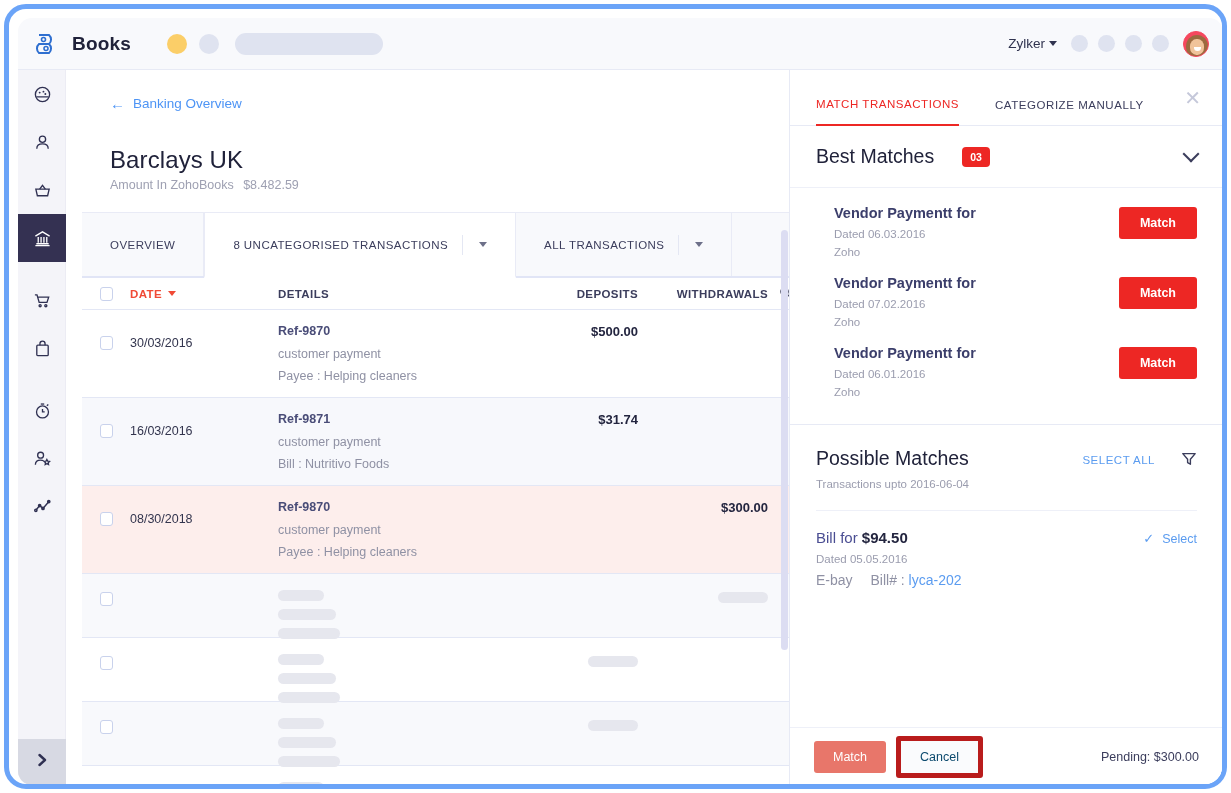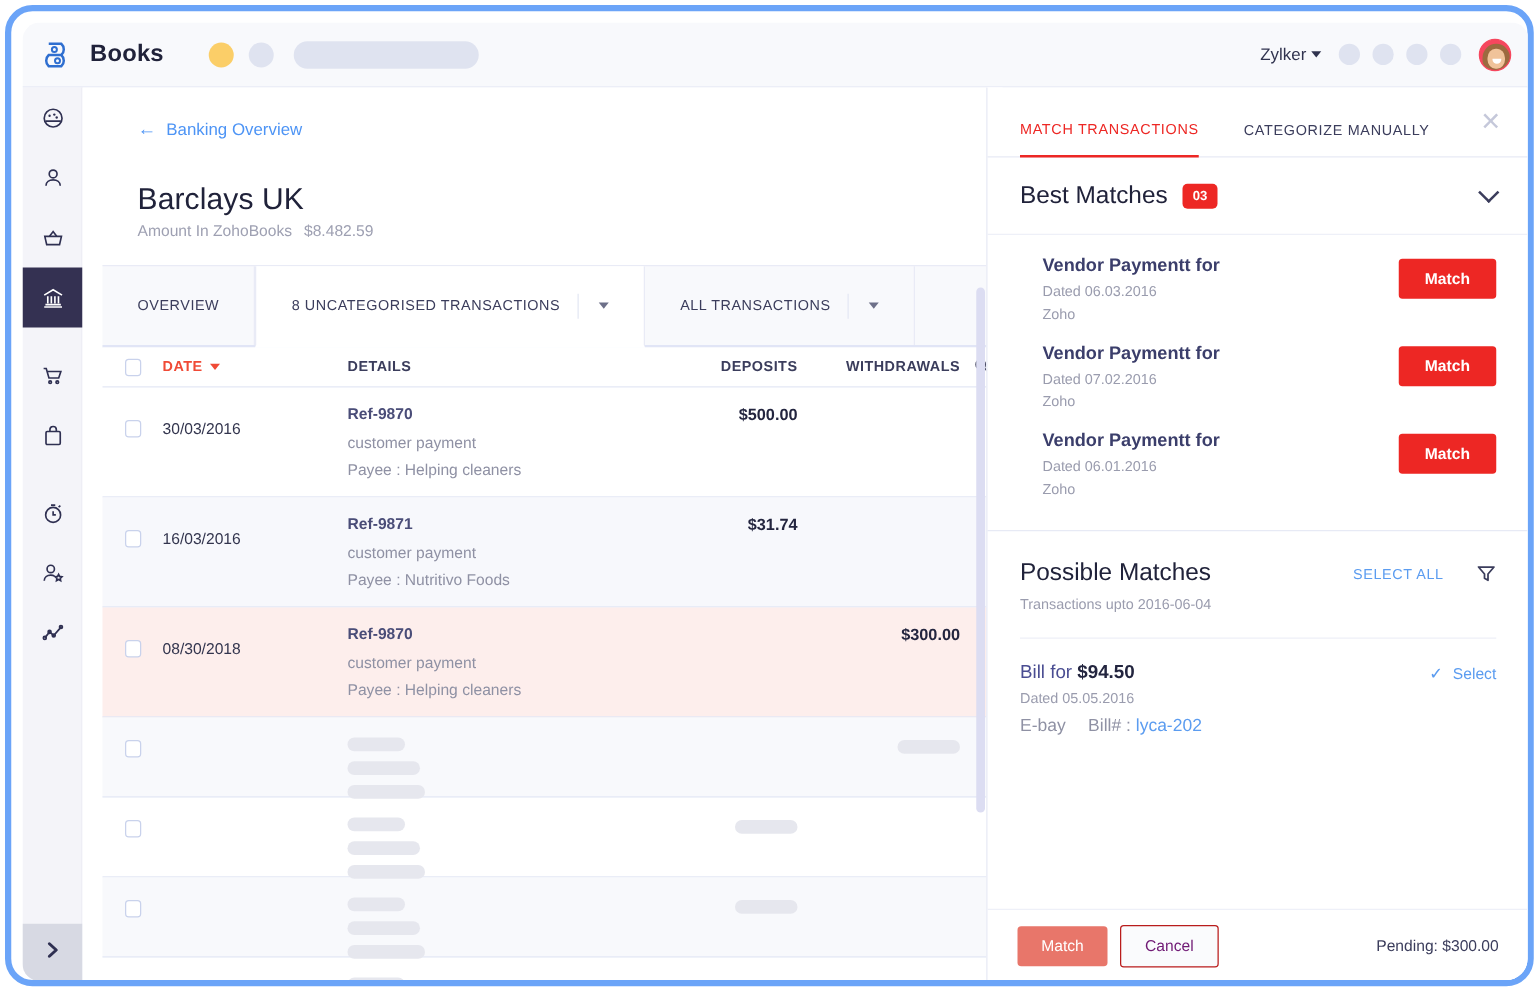--- a/index.html
+++ b/index.html
@@ -272,21 +272,21 @@
   }
 
   #best-head {
     height: 62px; display: flex; align-items: center;
     padding: 0 26px; border-bottom: 1px solid #eef0f8;
   }
   #best-head .t { font-size: 19.5px; color: #20223a; text-align: center; }
   .badge {
     background: #ed2724; color: #ffffff;
     font-size: 10.5px; font-weight: bold;
-    border-radius: 4px; padding: 4px 8px; margin-left: 12px;
+    border-radius: 4px; padding: 4px 8px; margin-left: 28px;
   }
   .chev-down {
     width: 12px; height: 12px;
     border-right: 2px solid #3b3d5c;
     border-bottom: 2px solid #3b3d5c;
     transform: rotate(45deg);
     margin-top: -6px;
   }
 
   .match-row {
@@ -329,22 +329,22 @@
     width: 433px; height: 58px;
     border-top: 1px solid #eef0f8;
     display: flex; align-items: center; padding: 0 24px;
   }
   #btn-match-footer {
     background: #e8766a; color: #ffffff;
     font-size: 12.5px; border: none; border-radius: 3px;
     padding: 9px 19px;
   }
   #btn-cancel {
-    background: #fafbfd; color: #701a75;
-    font-size: 12.5px; border: 1px solid #b91c1c; border-radius: 3px;
+    background: #fafbfd; color: #0c4a6e;
+    font-size: 12.5px; border: 5px solid #b91c1c; border-radius: 3px;
     padding: 9px 19px; margin-left: 10px;
   }
   #pending { margin-left: auto; font-size: 12.5px; color: #3b3d5c; }
 </style>
 </head>
 <body>
 
 <div id="frame">
 <div id="app">
 
@@ -540,21 +540,21 @@
       </div>
 
       <div class="row alt">
         <div class="c-check">
               <span class="cb"></span>
             </div>
         <div class="c-date">16/03/2016</div>
         <div class="c-det">
           <div class="det-ref">Ref-9871</div>
           <div class="det-line">customer payment</div>
-          <div class="det-payee">Payee : Nutritivo Foods</div>
+          <div class="det-payee">Bill : Nutritivo Foods</div>
         </div>
         <div class="c-dep">$31.74</div>
         <div class="c-wd"></div>
         <div class="c-ico"></div>
       </div>
 
       <div class="row pink">
         <div class="c-check">
               <span class="cb"></span>
             </div>

